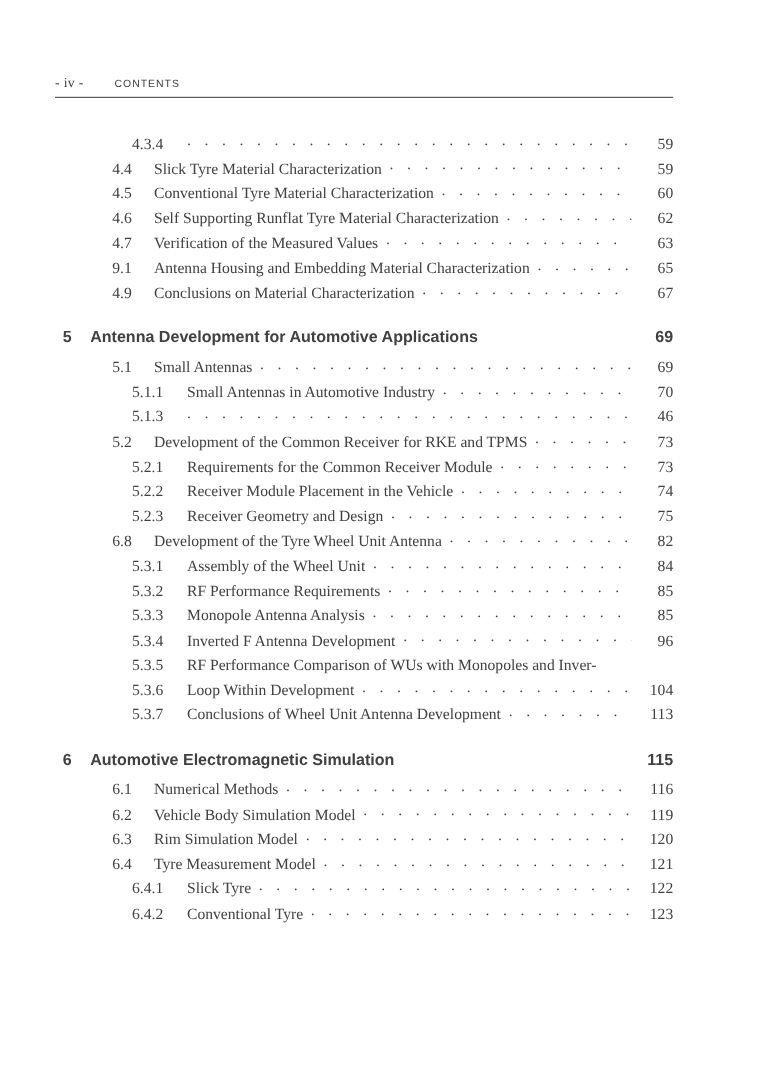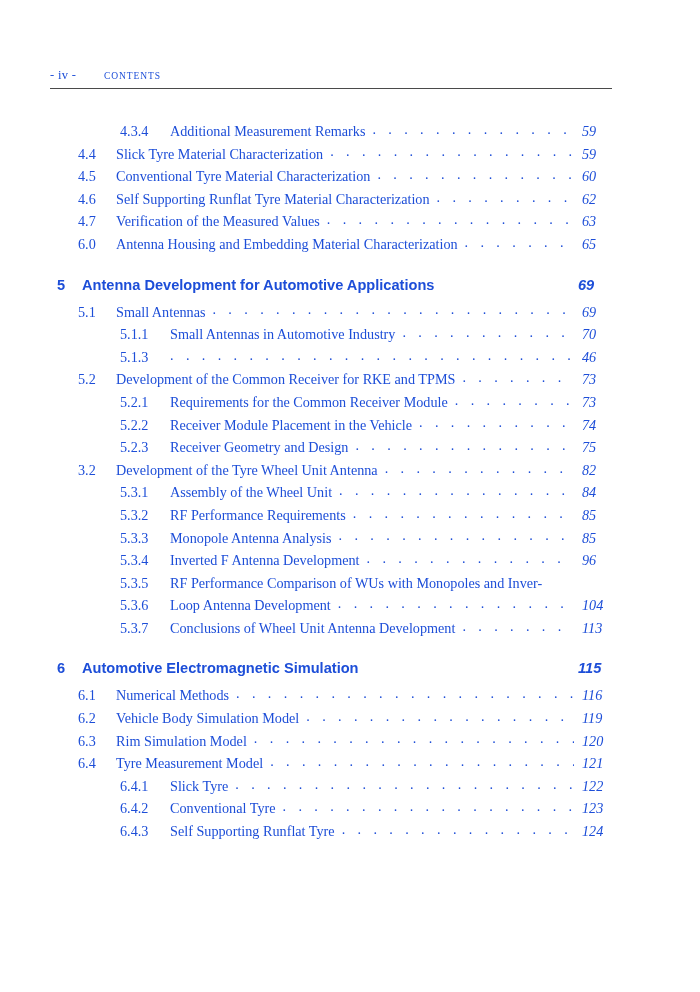--- a/index.html
+++ b/index.html
@@ -7,42 +7,42 @@
     padding: 0;
     background: #ffffff;
   }
   .page {
     position: relative;
     width: 700px;
     height: 992px;
     background: #ffffff;
     overflow: hidden;
     font-family: "Liberation Serif", "DejaVu Serif", serif;
-    color: #1d4ed8;
+    color: #404040;
   }
 
   
   .running-head {
     position: absolute;
     left: 50px;
     top: 68px;
     width: 562px;
     height: 18px;
     display: flex;
     align-items: baseline;
   }
   .folio {
     font-family: "Liberation Serif", "DejaVu Serif", serif;
     font-size: 12.5px;
     letter-spacing: 0.3px;
     white-space: pre;
   }
   .head-title {
     margin-left: 28px;
-    font-family: Liberation Serif, serif;
+    font-family: Liberation Sans, sans-serif;
     font-size: 9.5px;
     letter-spacing: 0.9px;
     text-transform: uppercase;
   }
   .head-rule {
     position: absolute;
     left: 50px;
     top: 88px;
     width: 562px;
     height: 1px;
@@ -68,21 +68,21 @@
   }
 
   
   .num {
     flex: 0 0 auto;
     text-align: left;
   }
   
   .lvl-chapter .num { width: 25px; margin-left: 7px; }
   
-  .lvl-section .num { width: 38px; margin-left: 28px; }
+  .lvl-section .num { width: 38px; margin-left: 52px; }
   
   .lvl-subsection .num { width: 50px; margin-left: 70px; }
 
   .title {
     flex: 0 0 auto;
     padding-right: 7px;
   }
 
   
   .leader {
@@ -99,23 +99,22 @@
     bottom: 0;
     white-space: nowrap;
     letter-spacing: 4.4px;
     font-size: 14.2px;
     line-height: 1em;
   }
 
   .pageno {
     flex: 0 0 auto;
     width: 30px;
-    text-align: left;
+    text-align: right;
     padding-left: 8px;
-    font-style: italic;
   }
 
   
   .entry.chapter {
     font-family: "Liberation Sans", "DejaVu Sans", sans-serif;
     font-weight: bold;
     font-size: 14.6px;
     height: 24px;
     line-height: 24px;
     margin-top: 17px;
@@ -135,21 +134,20 @@
 
   <div class="running-head">
     <span class="folio">- iv -</span>
     <span class="head-title">Contents</span>
   </div>
   <div class="head-rule"></div>
 
   <div class="toc" id="toc-list">
       <div class="entry lvl-subsection">
         <span class="num">4.3.4</span>
-        <span class="title">Additional Measurement Remarks</span>
         <span class="leader"></span>
         <span class="pageno">59</span>
       </div>
       <div class="entry lvl-section">
         <span class="num">4.4</span>
         <span class="title">Slick Tyre Material Characterization</span>
         <span class="leader"></span>
         <span class="pageno">59</span>
       </div>
       <div class="entry lvl-section">
@@ -164,24 +162,30 @@
         <span class="leader"></span>
         <span class="pageno">62</span>
       </div>
       <div class="entry lvl-section">
         <span class="num">4.7</span>
         <span class="title">Verification of the Measured Values</span>
         <span class="leader"></span>
         <span class="pageno">63</span>
       </div>
       <div class="entry lvl-section">
-        <span class="num">6.0</span>
+        <span class="num">9.1</span>
         <span class="title">Antenna Housing and Embedding Material Characterization</span>
         <span class="leader"></span>
         <span class="pageno">65</span>
+      </div>
+      <div class="entry lvl-section">
+        <span class="num">4.9</span>
+        <span class="title">Conclusions on Material Characterization</span>
+        <span class="leader"></span>
+        <span class="pageno">67</span>
       </div>
       <div class="entry lvl-chapter chapter">
         <span class="num">5</span>
         <span class="title">Antenna Development for Automotive Applications</span>
         <span class="leader"></span>
         <span class="pageno">69</span>
       </div>
       <div class="entry lvl-section">
         <span class="num">5.1</span>
         <span class="title">Small Antennas</span>
@@ -217,21 +221,21 @@
         <span class="leader"></span>
         <span class="pageno">74</span>
       </div>
       <div class="entry lvl-subsection">
         <span class="num">5.2.3</span>
         <span class="title">Receiver Geometry and Design</span>
         <span class="leader"></span>
         <span class="pageno">75</span>
       </div>
       <div class="entry lvl-section">
-        <span class="num">3.2</span>
+        <span class="num">6.8</span>
         <span class="title">Development of the Tyre Wheel Unit Antenna</span>
         <span class="leader"></span>
         <span class="pageno">82</span>
       </div>
       <div class="entry lvl-subsection">
         <span class="num">5.3.1</span>
         <span class="title">Assembly of the Wheel Unit</span>
         <span class="leader"></span>
         <span class="pageno">84</span>
       </div>
@@ -254,21 +258,21 @@
         <span class="pageno">96</span>
       </div>
       <div class="entry lvl-subsection">
         <span class="num">5.3.5</span>
         <span class="title">RF Performance Comparison of WUs with Monopoles and Inver-</span>
         <span class="leader" style="visibility: hidden;"></span>
         <span class="pageno"></span>
       </div>
       <div class="entry lvl-subsection">
         <span class="num">5.3.6</span>
-        <span class="title">Loop Antenna Development</span>
+        <span class="title">Loop Within Development</span>
         <span class="leader"></span>
         <span class="pageno">104</span>
       </div>
       <div class="entry lvl-subsection">
         <span class="num">5.3.7</span>
         <span class="title">Conclusions of Wheel Unit Antenna Development</span>
         <span class="leader"></span>
         <span class="pageno">113</span>
       </div>
       <div class="entry lvl-chapter chapter">
@@ -306,21 +310,15 @@
         <span class="title">Slick Tyre</span>
         <span class="leader"></span>
         <span class="pageno">122</span>
       </div>
       <div class="entry lvl-subsection">
         <span class="num">6.4.2</span>
         <span class="title">Conventional Tyre</span>
         <span class="leader"></span>
         <span class="pageno">123</span>
       </div>
-      <div class="entry lvl-subsection">
-        <span class="num">6.4.3</span>
-        <span class="title">Self Supporting Runflat Tyre</span>
-        <span class="leader"></span>
-        <span class="pageno">124</span>
-      </div>
     </div>
 
 </div>
 
 </body></html>

